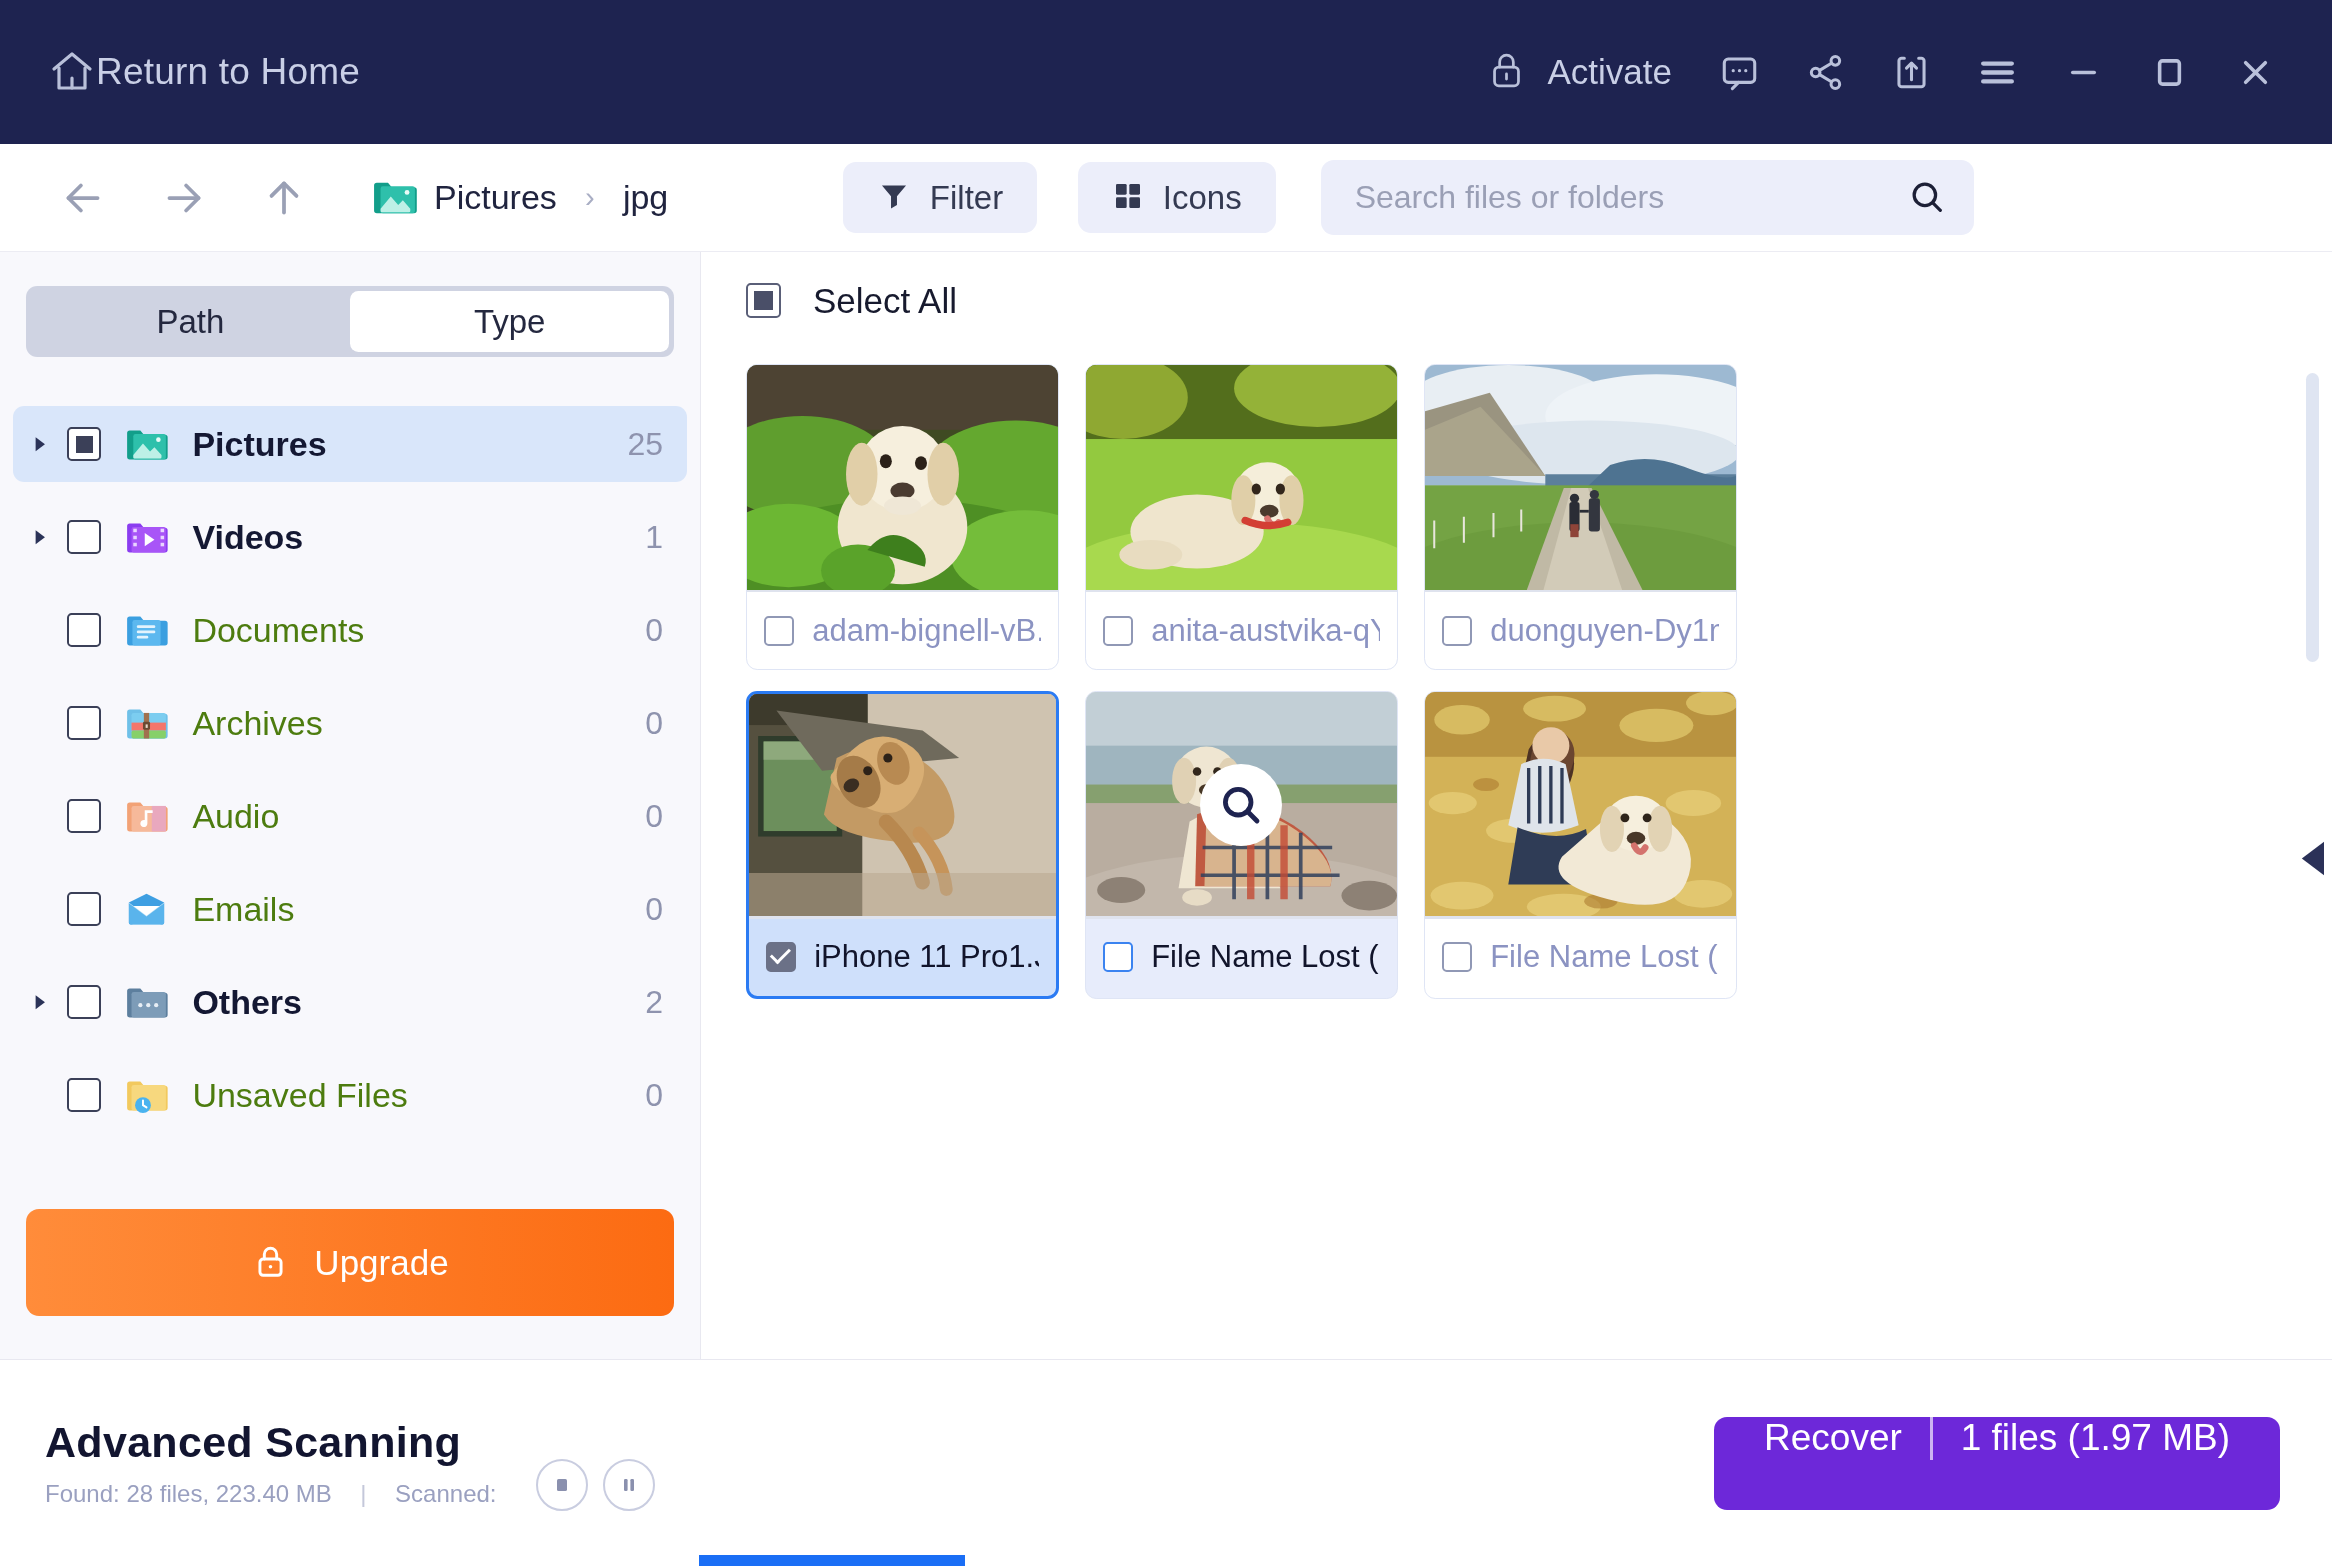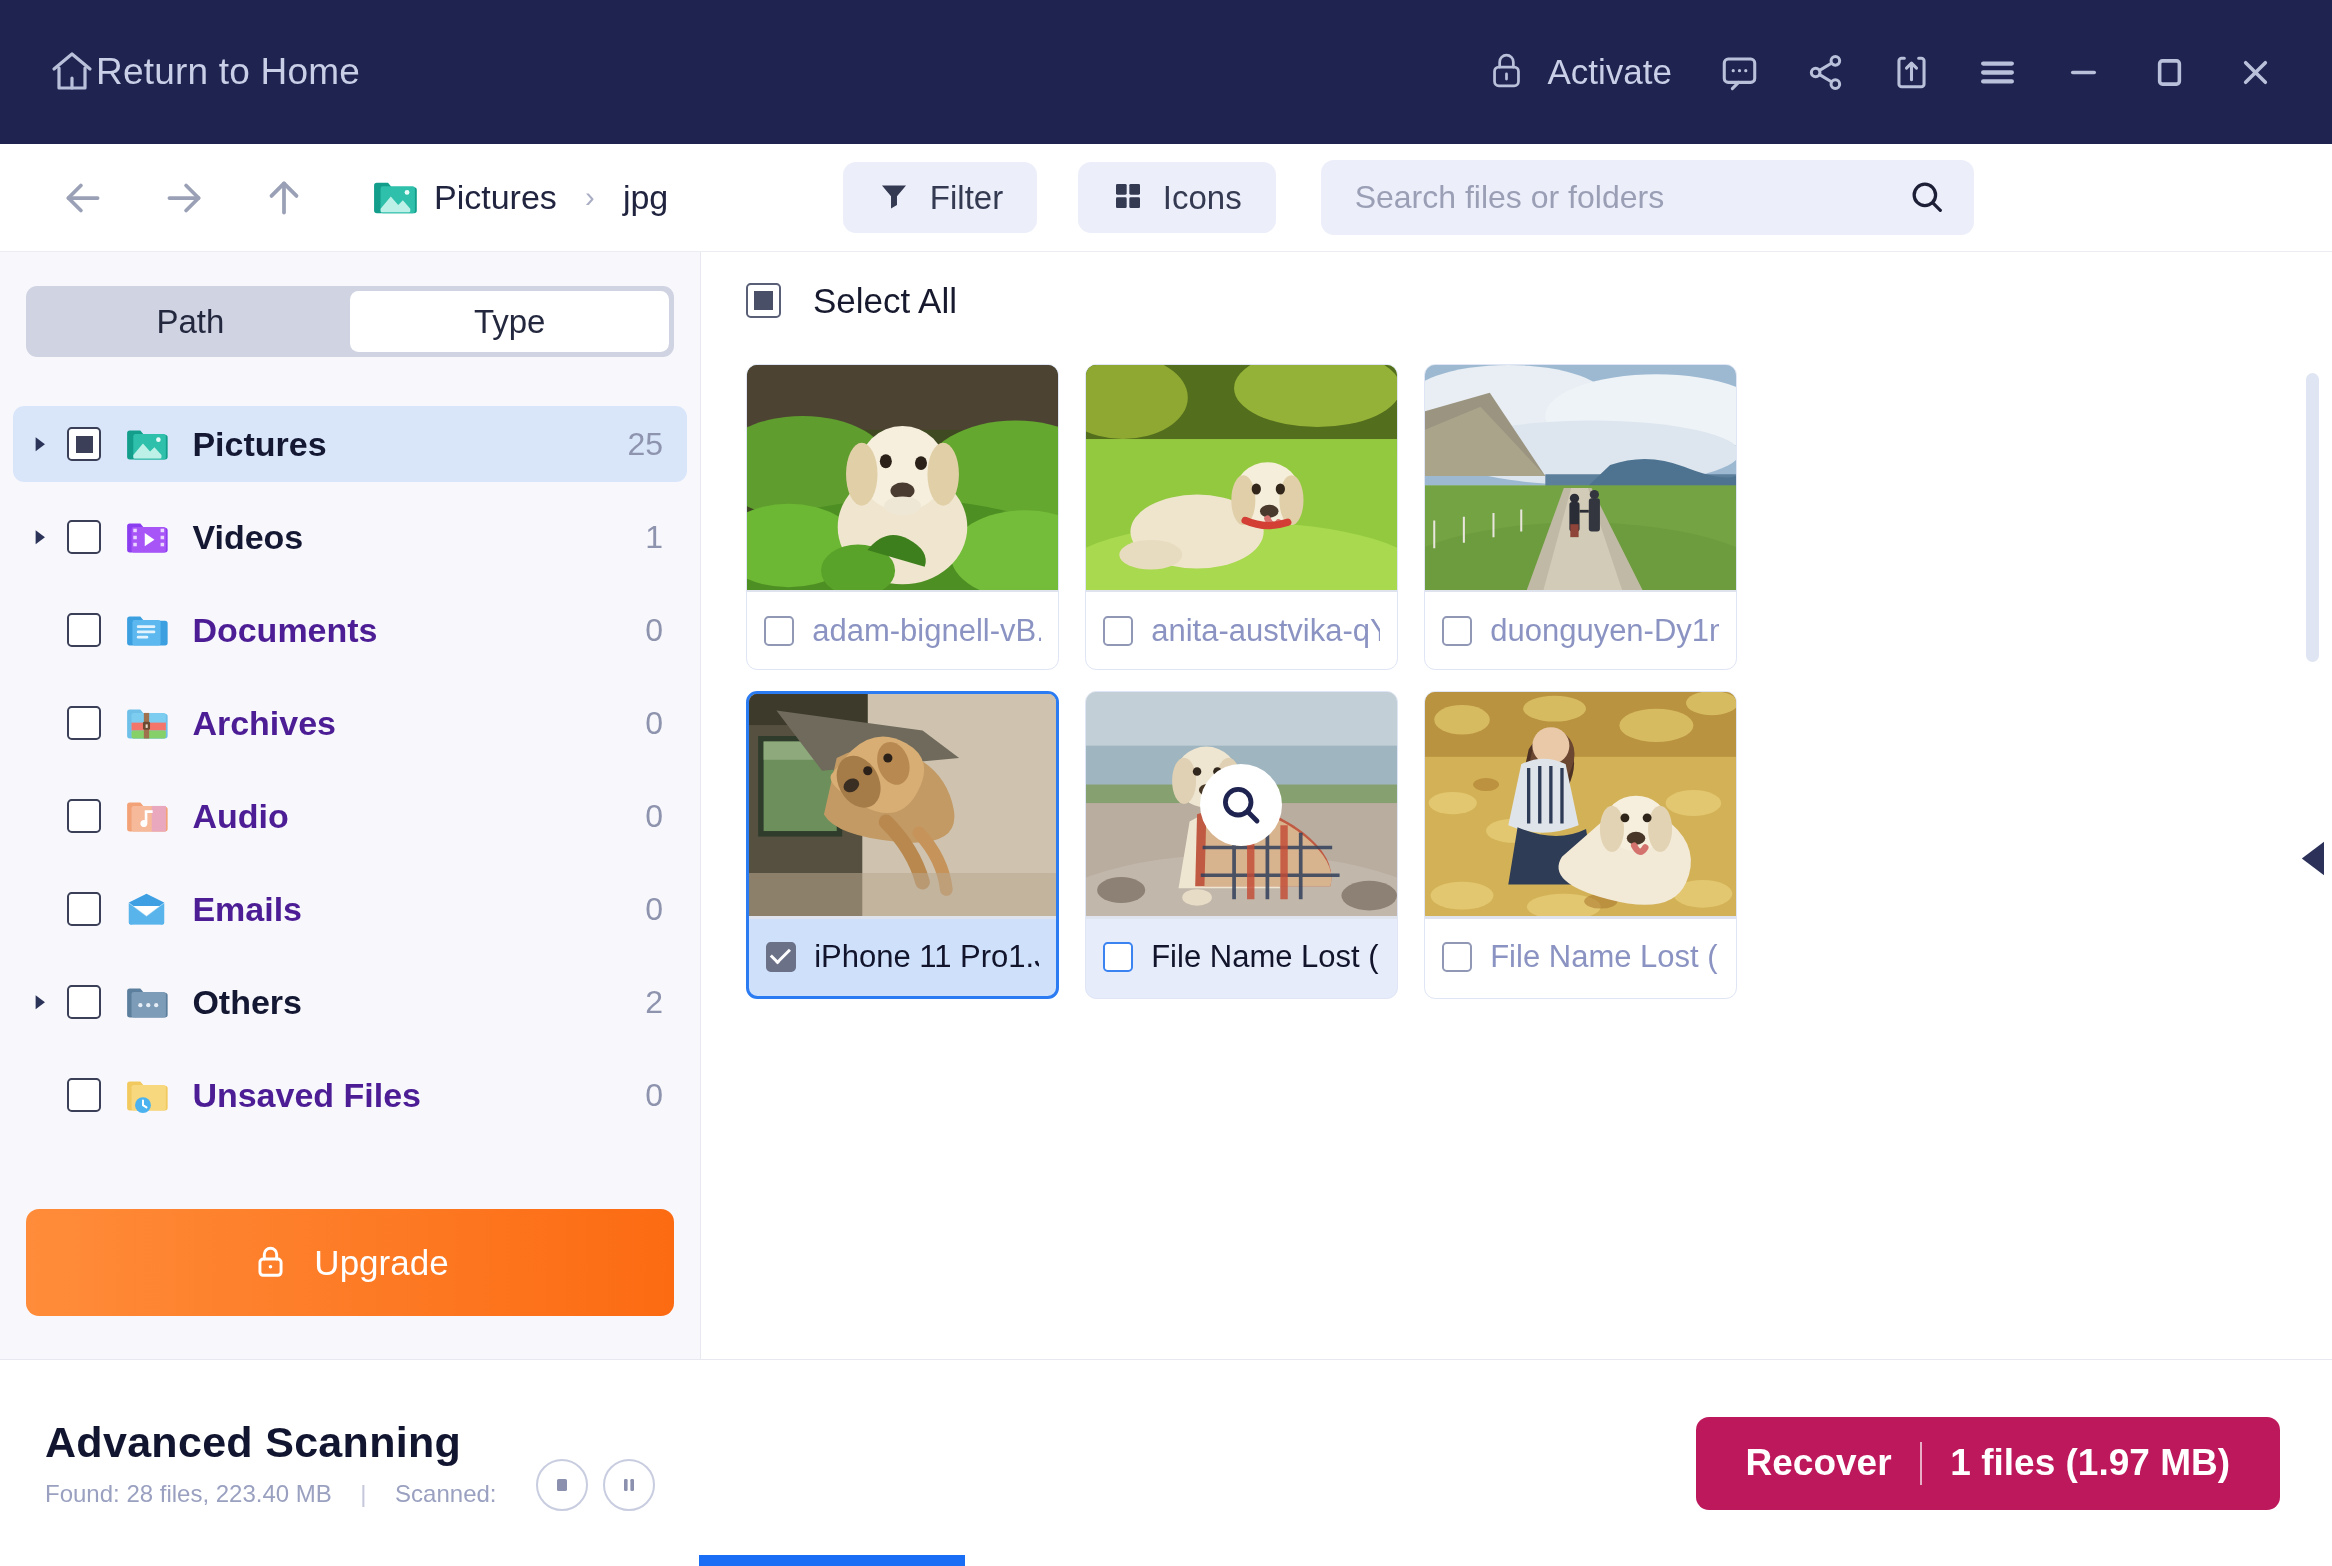--- a/index.html
+++ b/index.html
@@ -81,21 +81,21 @@
   .tree-row + .tree-row { margin-top: 0; }
   .caret { width: 32px; flex: none; display: flex; align-items: center; justify-content: center; }
   .caret svg { display: block; }
   .cbox {
     width: 34px; height: 34px; flex: none; border: 2.8px solid #3b4058; border-radius: 4.7px;
     background: #fff; margin-left: 11.2px; display: flex; align-items: center; justify-content: center;
   }
   .cbox .indet { width: 17px; height: 17px; background: #3b4058; }
   .t-icon { width: 43px; height: 37px; flex: none; margin-left: 24px; }
   .t-label { font-size: 34px; color: #141833; margin-left: 24px; font-weight: 600; }
-  .t-label.dim { color: #4c1d95; font-weight: 700; }
+  .t-label.dim { color: #4d7c0f; font-weight: 400; }
   .t-count { margin-left: auto; font-size: 32px; color: #8e93ae; }
   .upgrade {
     margin: 0 26px 43px 26px; height: 107px; border-radius: 13px; flex: none;
     background: linear-gradient(90deg, #ff8c3a 0%, #fc6b12 100%);
     display: flex; align-items: center; justify-content: center; gap: 24px; cursor: pointer;
   }
   .upgrade .lbl { color: #fff; font-size: 35px; }
 
   
   .content { flex: 1; display: flex; flex-direction: column; min-width: 0; position: relative; background: #fff; }
@@ -152,22 +152,22 @@
   .status-left { display: flex; flex-direction: column; gap: 13px; }
   .scan-title { font-size: 43px; color: #121530; font-weight: 700; letter-spacing: 0.3px; }
   .scan-sub { font-size: 24px; color: #9aa0c0; display: flex; align-items: center; gap: 8px; }
   .scan-sub .bar { margin: 0 20.5px; color: #c4c8da; }
   .ctrl-wrap { display: flex; align-items: center; gap: 15px; margin-left: 39px; margin-top: 43px; }
   .ctrl {
     width: 52px; height: 52px; border-radius: 50%; border: 2.8px solid #c9cde0;
     display: flex; align-items: center; justify-content: center; cursor: pointer; background: #fff;
   }
   .recover {
-    margin-left: auto; height: 93px; border-radius: 13px; background: #be185d;
-    display: flex; align-items: center; padding: 0 50px; gap: 28px; cursor: pointer; font-weight: bold;
+    margin-left: auto; height: 93px; border-radius: 13px; background: #6d28d9;
+    display: flex; padding: 0 50px; gap: 28px; cursor: pointer;
   }
   .recover .lbl { color: #fff; font-size: 37px; }
   .recover .div { width: 2.8px; height: 43px; background: rgba(255,255,255,.65); }
   .progress-track { position: absolute; left: 699px; bottom: 0; width: 266px; height: 11.2px; background: #f2f3f8; }
   .progress-fill { height: 100%; background: #1a6ef5; width: 100%; }
 </style>
 </head>
 <body>
 
 <div class="app">

